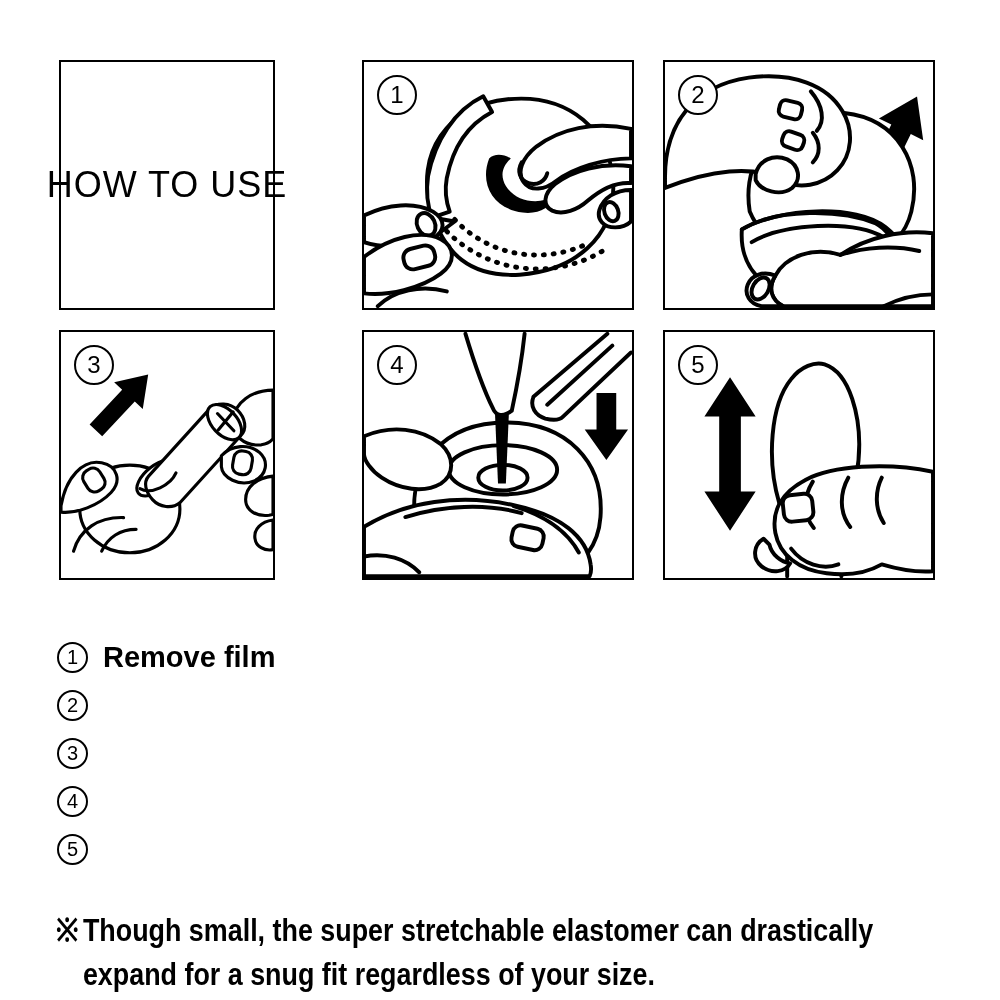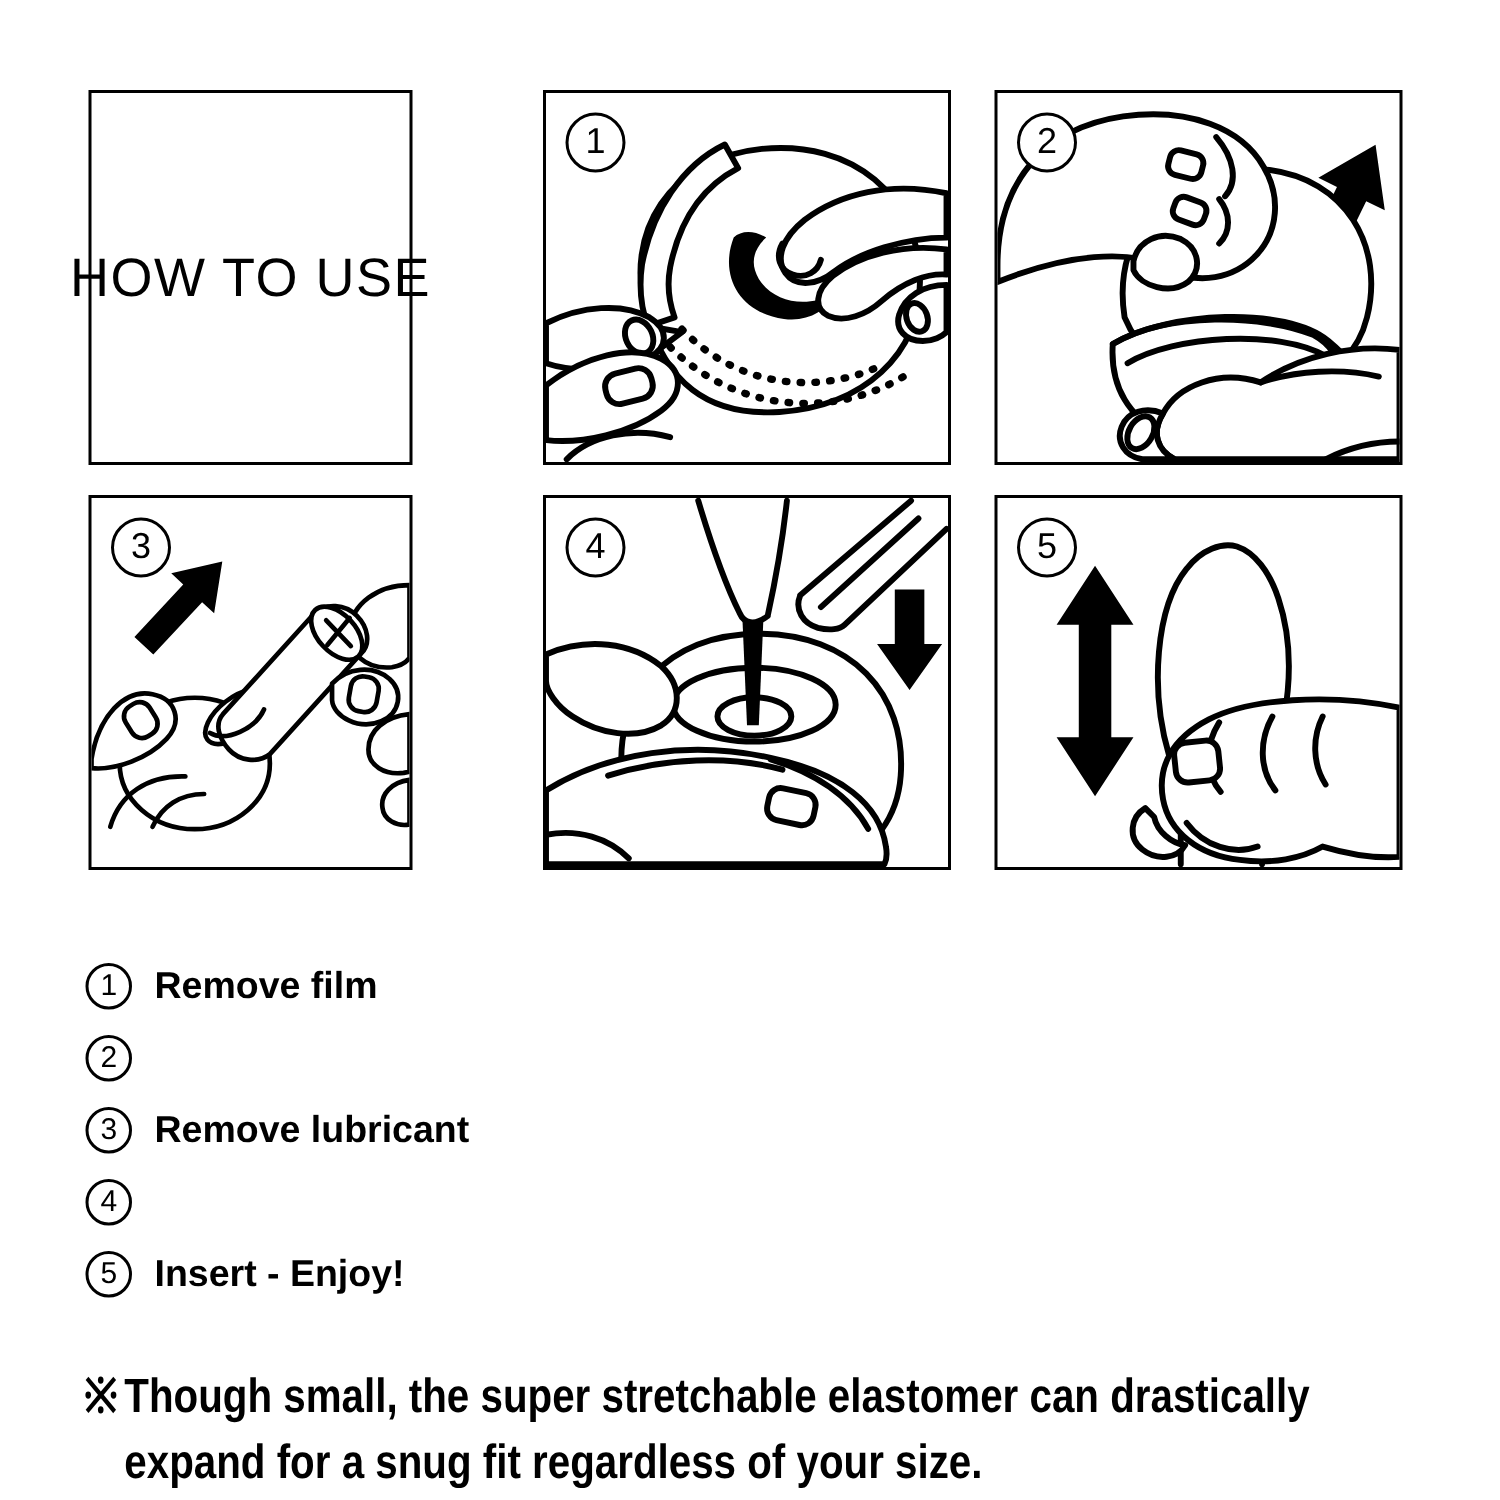--- a/index.html
+++ b/index.html
@@ -32,21 +32,21 @@
   }
   .instructions li {
     height:48px; display:flex; align-items:center; gap:15px;
   }
   .circle-num {
     width:31px; height:31px; box-sizing:border-box; border:2px solid #000;
     border-radius:50%; background:#fff; flex:0 0 auto;
     display:flex; align-items:center; justify-content:center;
     font-size:20px; font-weight:400; line-height:1;
   }
-  .item-text { font-size:25px; font-weight:700; white-space:nowrap; }
+  .item-text { font-size:29px; font-weight:700; white-space:nowrap; }
   .note {
     position:absolute; left:56px; top:876px; width:1120px;
     transform:scaleX(0.84); transform-origin:0 0;
     font-size:32px; font-weight:700; line-height:44px;
   }
   .note .marker { display:inline-block; width:32px; }
   .note .line2 { display:block; margin-left:32px; }
   
   .ink   { stroke:#000; stroke-width:4; fill:none; stroke-linecap:round; stroke-linejoin:round; }
   .ink-w { stroke:#000; stroke-width:4; fill:#fff; stroke-linecap:round; stroke-linejoin:round; }
@@ -200,28 +200,26 @@
   <ul class="instructions">
     <li>
       <span class="circle-num">1</span>
       <span class="item-text">Remove film</span>
     </li>
     <li>
       <span class="circle-num">2</span>
     </li>
     <li>
       <span class="circle-num">3</span>
-      <span class="item-text">Remove lubricant</span>
     </li>
     <li>
       <span class="circle-num">4</span>
     </li>
     <li>
       <span class="circle-num">5</span>
-      <span class="item-text">Insert - Enjoy!</span>
     </li>
   </ul>
 
   <p class="note">
     <span class="marker">※</span><span>Though small, the super stretchable elastomer can drastically</span>
     <span class="line2">expand for a snug fit regardless of your size.</span>
   </p>
 
 </div>
 

